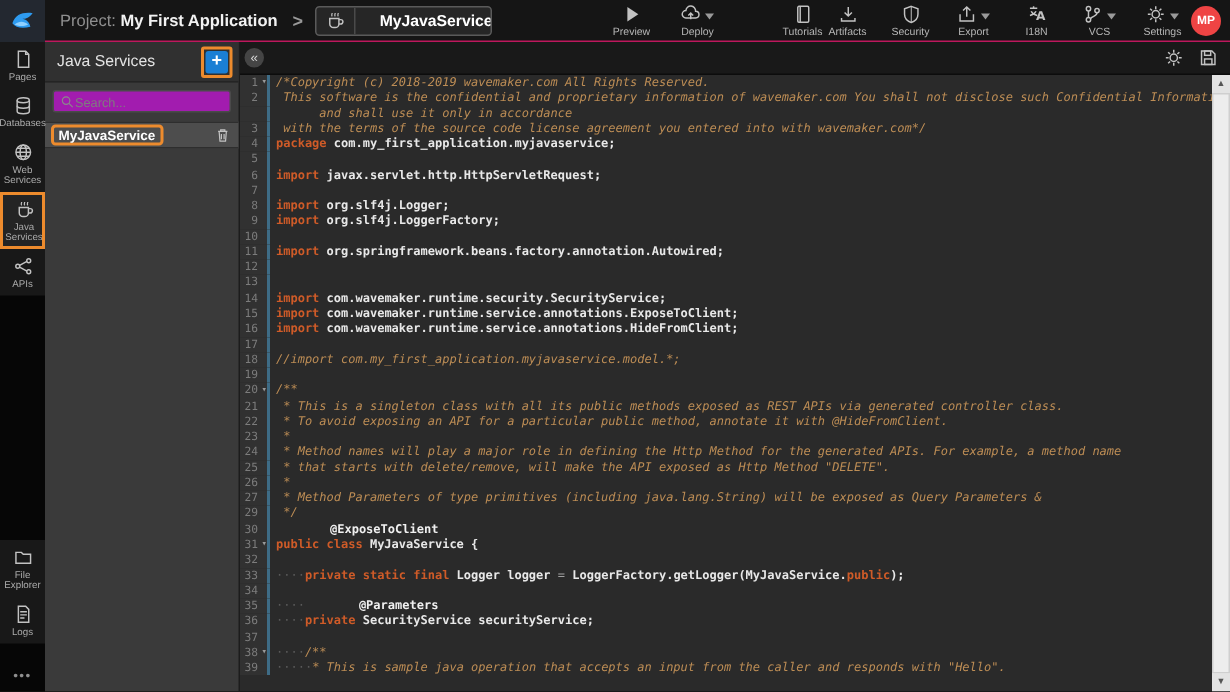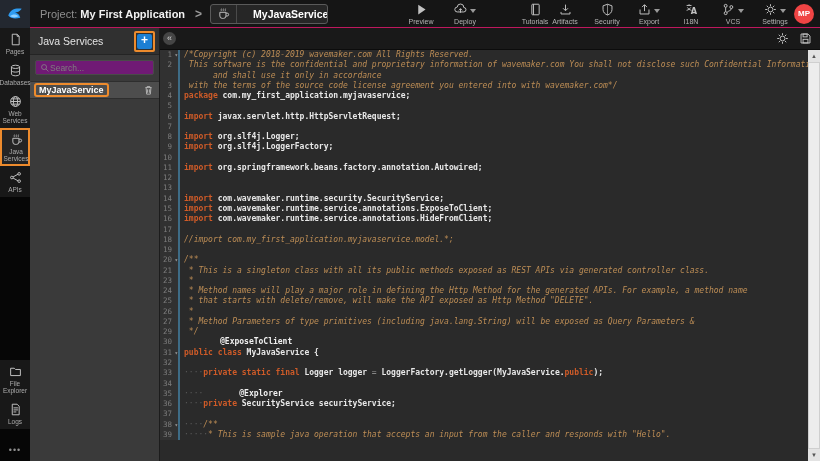--- a/index.html
+++ b/index.html
@@ -42,21 +42,21 @@
   .act-spacer { flex:1 1 auto; }
   .act-gap { height:10px; }
 
   
   .panel { width:130px; flex:0 0 130px; background:#3a3a3a; display:flex; flex-direction:column; border-right:1px solid #1c1c1c; }
   .panel-head { height:27px; background:#303030; display:flex; align-items:center; padding:0 4px 0 8px; border-bottom:1px solid #242424; }
   .panel-title { font-size:10.5px; color:#e3e3e3; flex:1; }
   .add-wrap { border:2px solid #ed8b2d; border-radius:2px; padding:1px; }
   .add-btn { width:15px; height:15px; background:#1b7fd4; color:#fff; font-size:12px; line-height:13px; text-align:center; border-radius:2px; cursor:pointer; font-weight:bold; }
   .search-row { padding:5px 5px 6px 5px; }
-  .search-box { height:15px; background:#701a75; border:1px solid #4a4a4a; border-radius:2px; display:flex; align-items:center; padding:4px 4px; }
+  .search-box { height:15px; background:#a21caf; border:1px solid #4a4a4a; border-radius:2px; display:flex; align-items:center; padding:4px 4px; }
   .search-box input { background:transparent; border:none; outline:none; color:#bdbdbd; font-size:8.5px; width:100%; font-family:"Liberation Sans",sans-serif; }
   .search-box input::placeholder { color:#7e7e7e; }
   .svc-item { height:18px; background:#4d4d4d; display:flex; align-items:center; padding:0 5px 0 4px; cursor:pointer; border-top:1px solid #2e2e2e; border-bottom:1px solid #2e2e2e; }
   .svc-item .iname { font-size:9px; font-weight:bold; color:#fff; border:2px solid #ed8b2d; border-radius:3px; padding:0px 3px; }
   .svc-item .spacer { flex:1; }
 
   
   .editor { flex:1; display:flex; flex-direction:column; background:#2a2a2a; min-width:0; }
   .ed-head { height:22px; background:#191919; display:flex; align-items:center; padding:0 8px 0 3px; border-bottom:1px solid #0c0c0c; }
   .collapse-btn { width:13px; height:13px; border-radius:50%; background:#454545; color:#d5d5d5; font-size:9px; line-height:12px; text-align:center; cursor:pointer; }
@@ -434,20 +434,24 @@
           </div>
           <div class="row">
             <div class="g">20<span class="fold">▾</span></div>
             <div class="c"><span class="cmt">/**</span></div>
           </div>
           <div class="row">
             <div class="g">21</div>
             <div class="c"><span class="cmt"> * This is a singleton class with all its public methods exposed as REST APIs via generated controller class.</span></div>
           </div>
           <div class="row">
+            <div class="g">22</div>
+            <div class="c"><span class="cmt"> * To avoid exposing an API for a particular public method, annotate it with @HideFromClient.</span></div>
+          </div>
+          <div class="row">
             <div class="g">23</div>
             <div class="c"><span class="cmt"> *</span></div>
           </div>
           <div class="row">
             <div class="g">24</div>
             <div class="c"><span class="cmt"> * Method names will play a major role in defining the Http Method for the generated APIs. For example, a method name</span></div>
           </div>
           <div class="row">
             <div class="g">25</div>
             <div class="c"><span class="cmt"> * that starts with delete/remove, will make the API exposed as Http Method "DELETE".</span></div>
@@ -479,21 +483,21 @@
           <div class="row">
             <div class="g">33</div>
             <div class="c"><span class="ws">····</span><span class="kw">private static final</span><span class="pl"> Logger logger </span><span class="op">=</span><span class="pl"> LoggerFactory.getLogger(MyJavaService.</span><span class="kw">public</span><span class="pl">);</span></div>
           </div>
           <div class="row">
             <div class="g">34</div>
             <div class="c"></div>
           </div>
           <div class="row">
             <div class="g">35</div>
-            <div class="c"><span class="ws">····</span><span class="ann">@Explorer</span></div>
+            <div class="c"><span class="ws">····</span><span class="ann">@Parameters</span></div>
           </div>
           <div class="row">
             <div class="g">36</div>
             <div class="c"><span class="ws">····</span><span class="kw">private</span><span class="pl"> SecurityService securityService;</span></div>
           </div>
           <div class="row">
             <div class="g">37</div>
             <div class="c"></div>
           </div>
           <div class="row">

